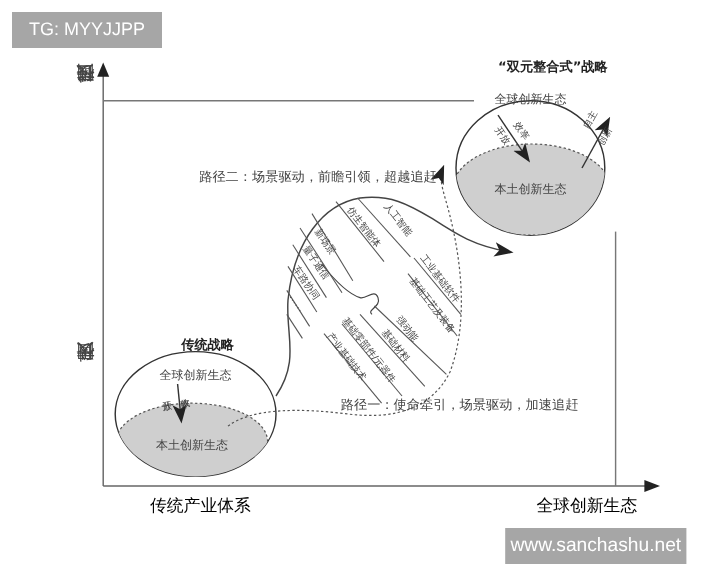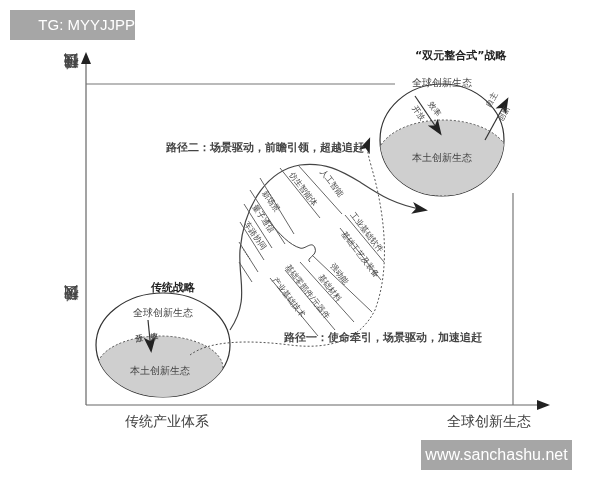--- a/index.html
+++ b/index.html
@@ -1,26 +1,26 @@
 <!DOCTYPE html>
 <html><head>
 <meta charset="utf-8">
 <style>
   html, body { margin: 0; padding: 0; background: #ffffff; }
   body { width: 600px; height: 480px; position: relative; overflow: hidden;
          font-family: "DejaVu Sans", "Liberation Sans", sans-serif; color: #333; }
   .wm { position: absolute; background: #a6a6a6; color: #fff;
         font-family: "Liberation Sans", sans-serif; font-size: 15px; }
-  #wm-top { left: 10px; top: 10px; width: 125px; height: 30px; line-height: 30px; text-align: right; }
+  #wm-top { left: 10px; top: 10px; width: 125px; height: 30px; line-height: 30px; text-align: center; }
   #wm-bottom { left: 421px; top: 440px; width: 151px; height: 30px; line-height: 30px; text-align: center; font-size: 16px; }
   .vlabel { position: absolute; writing-mode: vertical-rl; transform: rotate(180deg);
             font-size: 15px; color: #444; letter-spacing: 1px; }
-  .xlabel { position: absolute; font-size: 14px; color: #404040; }
+  .xlabel { position: absolute; font-size: 14px; color: #000000; }
   .title { position: absolute; font-size: 11px; font-weight: bold; color: #222; }
-  .path-label { position: absolute; font-size: 11px; color: #444; white-space: nowrap; font-weight: bold; }
+  .path-label { position: absolute; font-size: 11px; color: #444; white-space: nowrap; }
   svg { position: absolute; left: 0; top: 0; }
   svg text { font-family: "DejaVu Sans", sans-serif; fill: #444; }
 </style>
 </head>
 <body>
 
 <svg width="600" height="480" viewBox="0 0 600 480">
   <defs>
     <marker id="arr" markerWidth="10" markerHeight="10" refX="8" refY="5" orient="auto" markerUnits="userSpaceOnUse">
       <path d="M0,1 L10,5 L0,9 z" fill="#222"></path>

